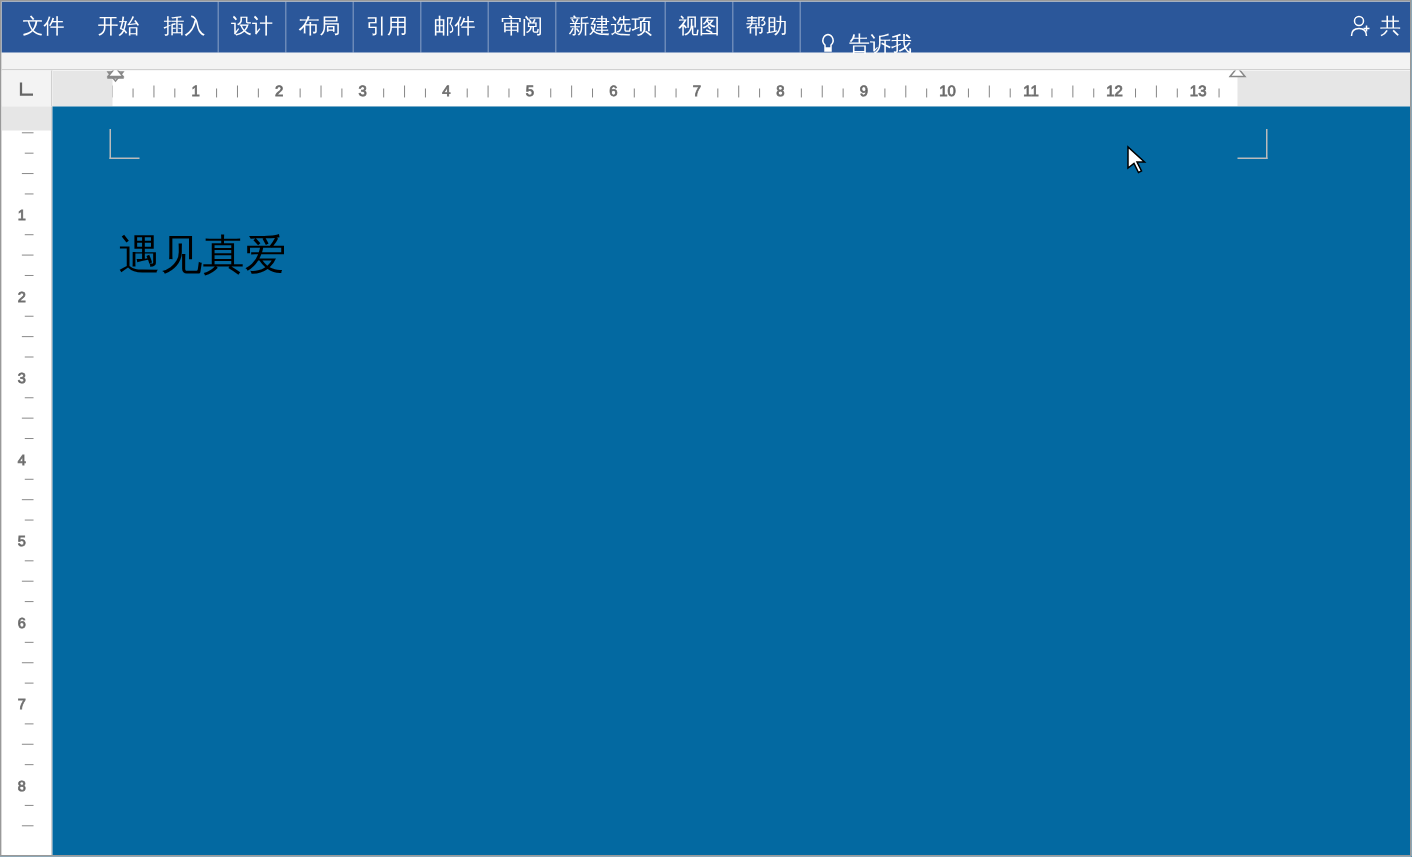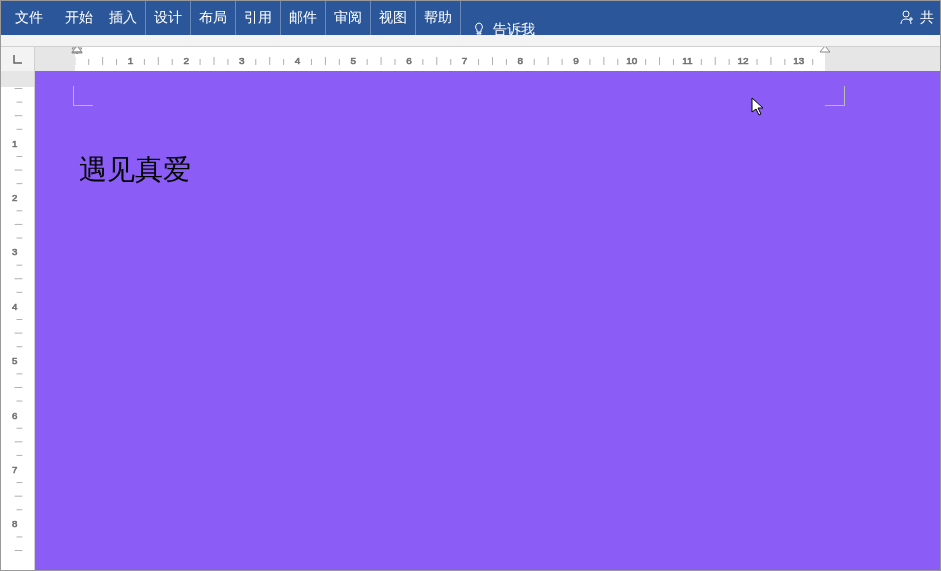--- a/index.html
+++ b/index.html
@@ -107,21 +107,21 @@
       position: absolute;
       top: 0;
       left: 0;
       right: 0;
       height: 16px;
       background: #e6e6e6;
     }
     .v-ruler svg { width: 100%; height: 100%; }
     .document {
       flex: 1;
-      background: #8b5cf6;
+      background: #0369a1;
       position: relative;
     }
     .page-corner {
       position: absolute;
       width: 20px;
       height: 20px;
       border-bottom: 1px solid #bbb;
     }
     .page-corner.tl { left: 38px; top: 15px; border-left: 1px solid #bbb; }
     .page-corner.tr { left: 790px; top: 15px; border-right: 1px solid #bbb; }
@@ -147,20 +147,21 @@
 
 <div class="ribbon">
   <div class="ribbon-tab first">文件</div>
   <div class="ribbon-tab noborder">开始</div>
   <div class="ribbon-tab">插入</div>
   <div class="ribbon-tab">设计</div>
   <div class="ribbon-tab">布局</div>
   <div class="ribbon-tab">引用</div>
   <div class="ribbon-tab">邮件</div>
   <div class="ribbon-tab">审阅</div>
+  <div class="ribbon-tab">新建选项</div>
   <div class="ribbon-tab">视图</div>
   <div class="ribbon-tab">帮助</div>
   <div class="tell-me-group">
     <span class="bulb-icon">
       <svg width="16" height="16" viewBox="0 0 16 16">
           <path d="M8 2 A4 4 0 0 1 10 9 L10 11 L6 11 L6 9 A4 4 0 0 1 8 2 Z M6 12 L10 12 L10 13 L6 13 Z" fill="none" stroke="#fff" stroke-width="1"></path>
         </svg>
     </span>
     <span>告诉我</span>
   </div>

